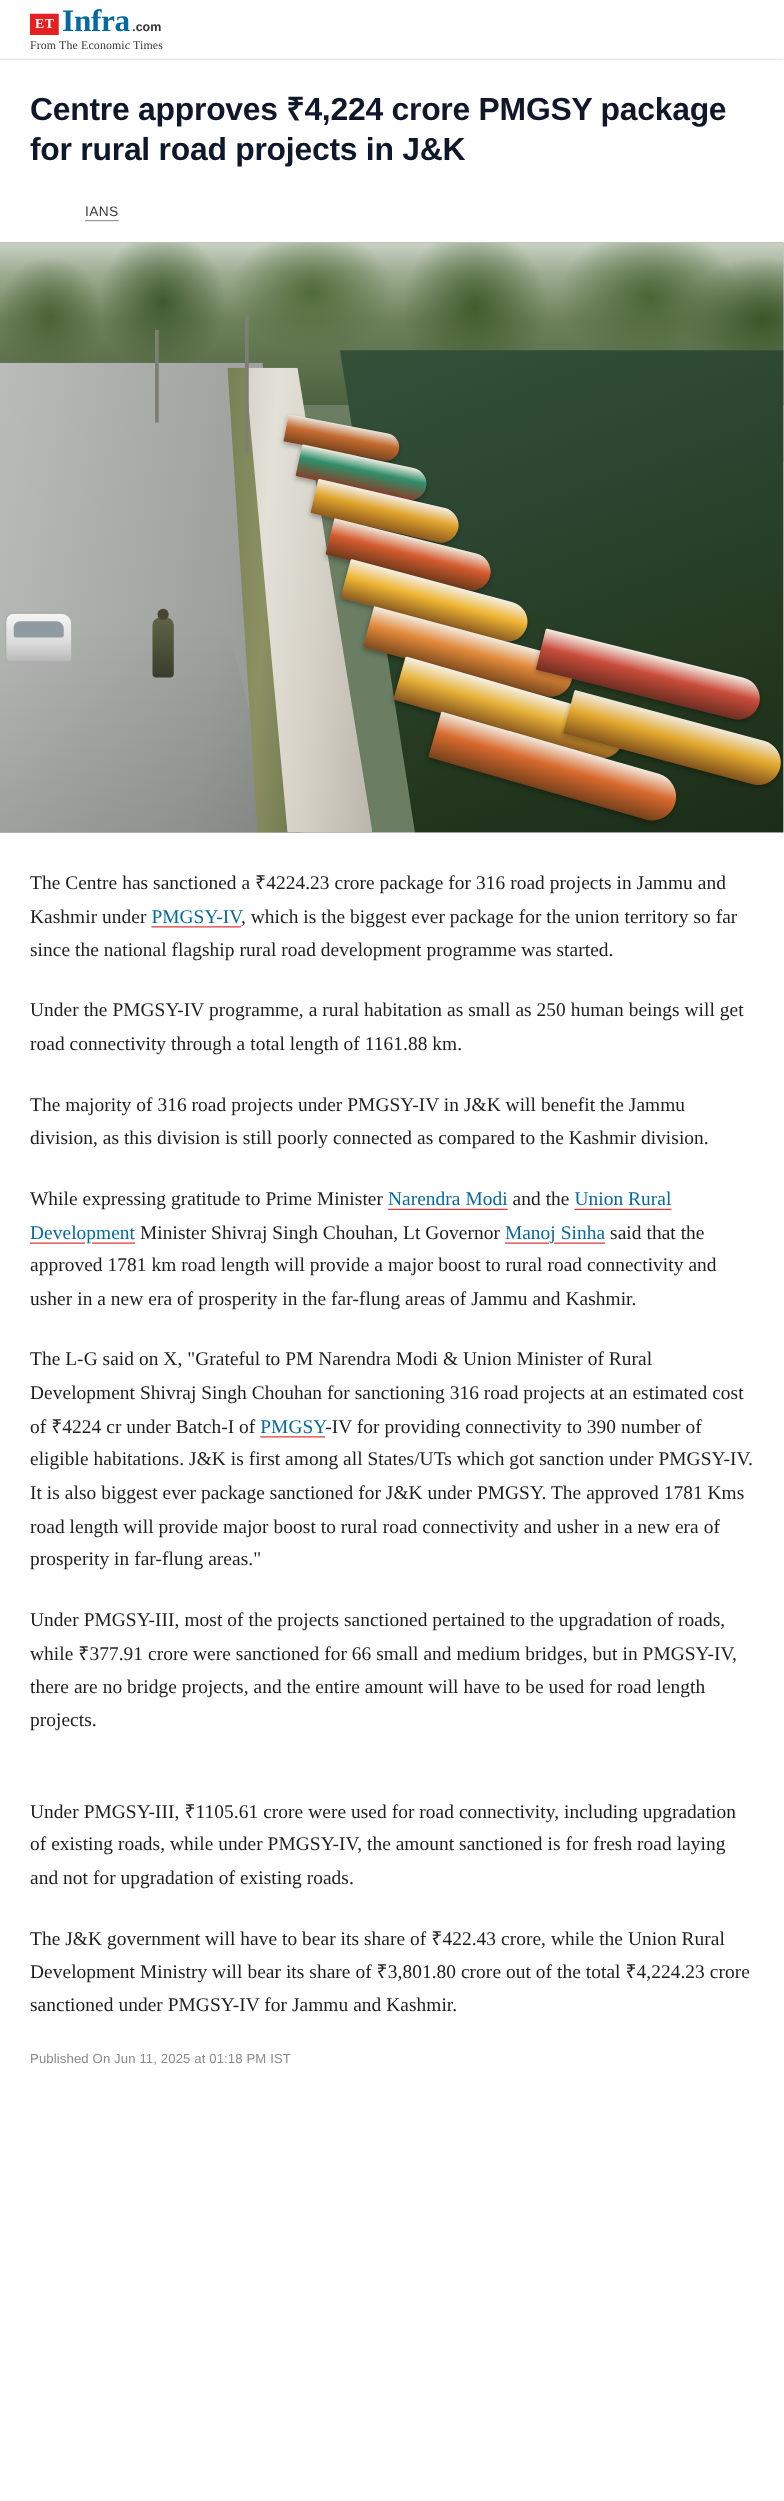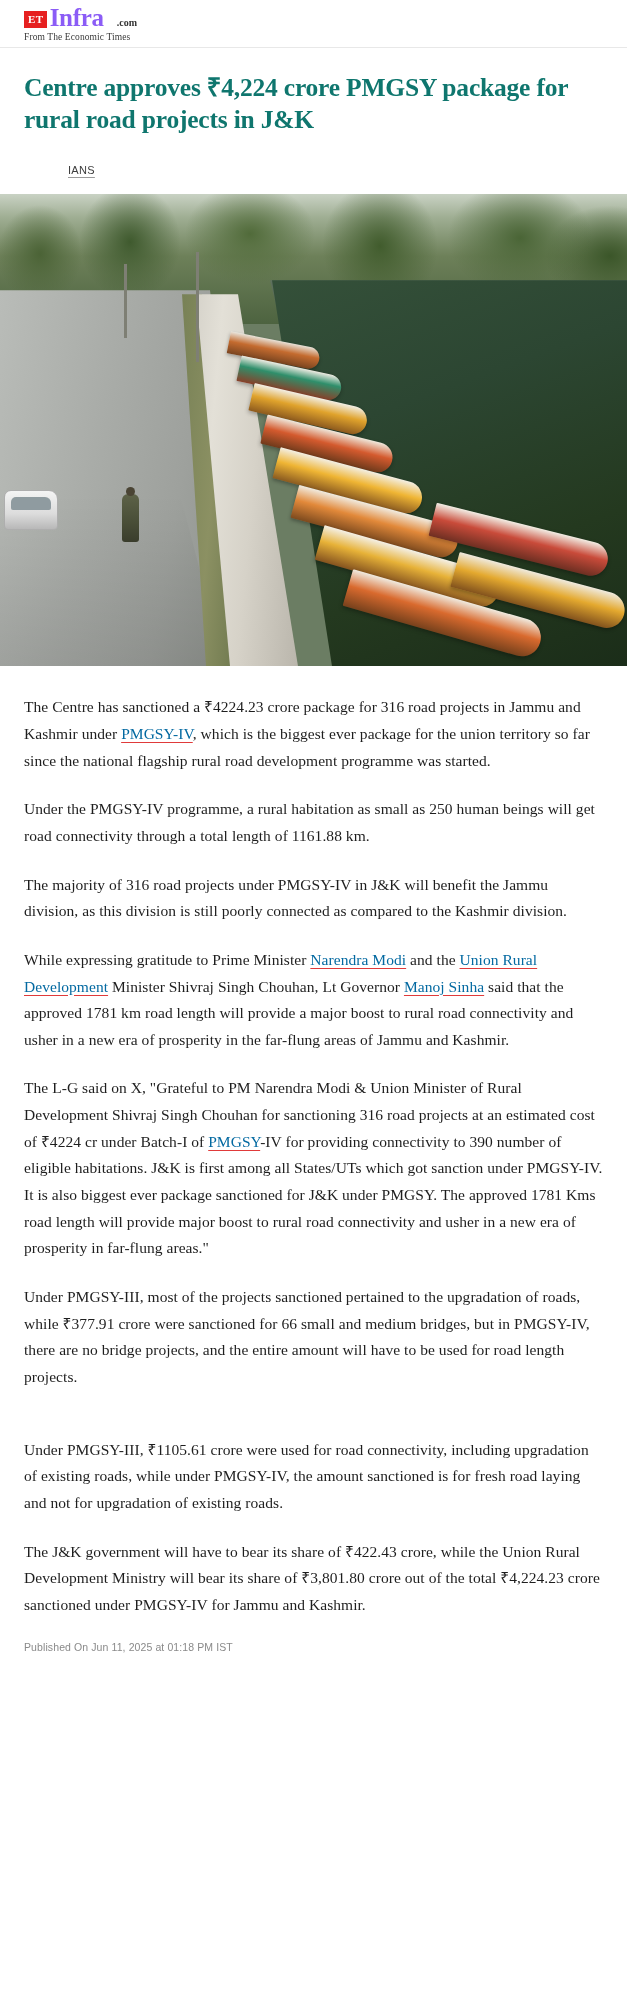--- a/index.html
+++ b/index.html
@@ -51,48 +51,48 @@
     padding: 3px 3px 3px 4px;
     margin-right: 3px;
     display: inline-block;
     position: relative;
     top: -3px;
   }
   .logo-name {
     font-family: "Liberation Serif", serif;
     font-weight: bold;
     font-size: 25px;
-    color: #8b5cf6;
+    color: #0369a1;
     letter-spacing: -0.3px;
   }
   .logo-dotcom {
-    font-family: Liberation Serif, serif;
+    font-family: Liberation Sans, sans-serif;
     font-weight: bold;
     font-size: 10px;
     color: #333333;
-    margin-left: 13px;
+    margin-left: 2px;
   }
   .logo-tag {
     font-family: "Liberation Serif", serif;
     font-size: 9.5px;
     color: #3a3a3a;
     margin-top: 2px;
     letter-spacing: 0.1px;
   }
 
   
   .article {
     padding: 0;
   }
   .headline {
-    font-family: Liberation Serif, serif;
+    font-family: Liberation Sans, sans-serif;
     font-weight: bold;
     font-size: 25.5px;
     line-height: 1.26;
-    color: #0f766e;
+    color: #0f172a;
     margin: 24px 24px 0 24px;
     letter-spacing: -0.2px;
   }
   .byline {
     margin: 24px 24px 0 24px;
   }
   .byline-author {
     font-family: "Liberation Sans", sans-serif;
     font-size: 11px;
     color: #3c3c3c;

